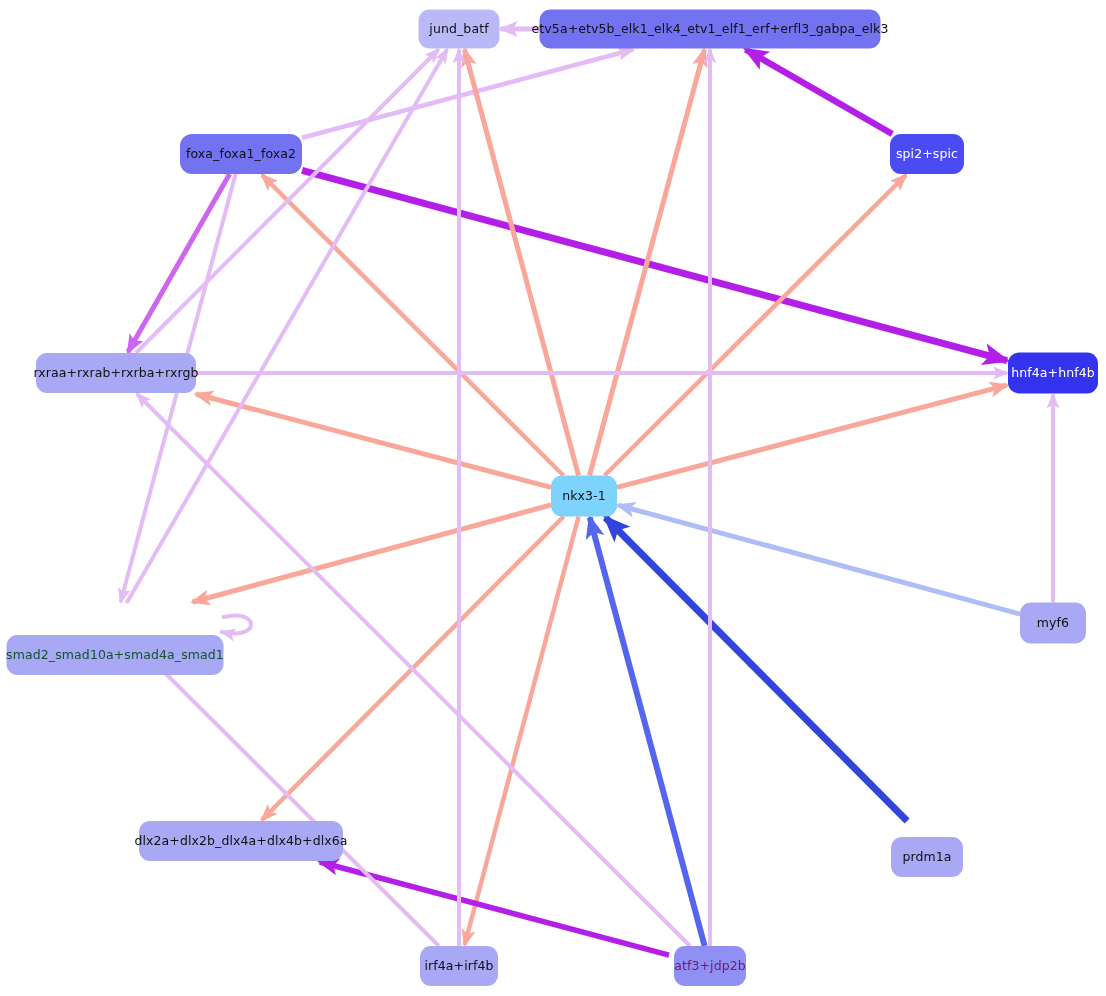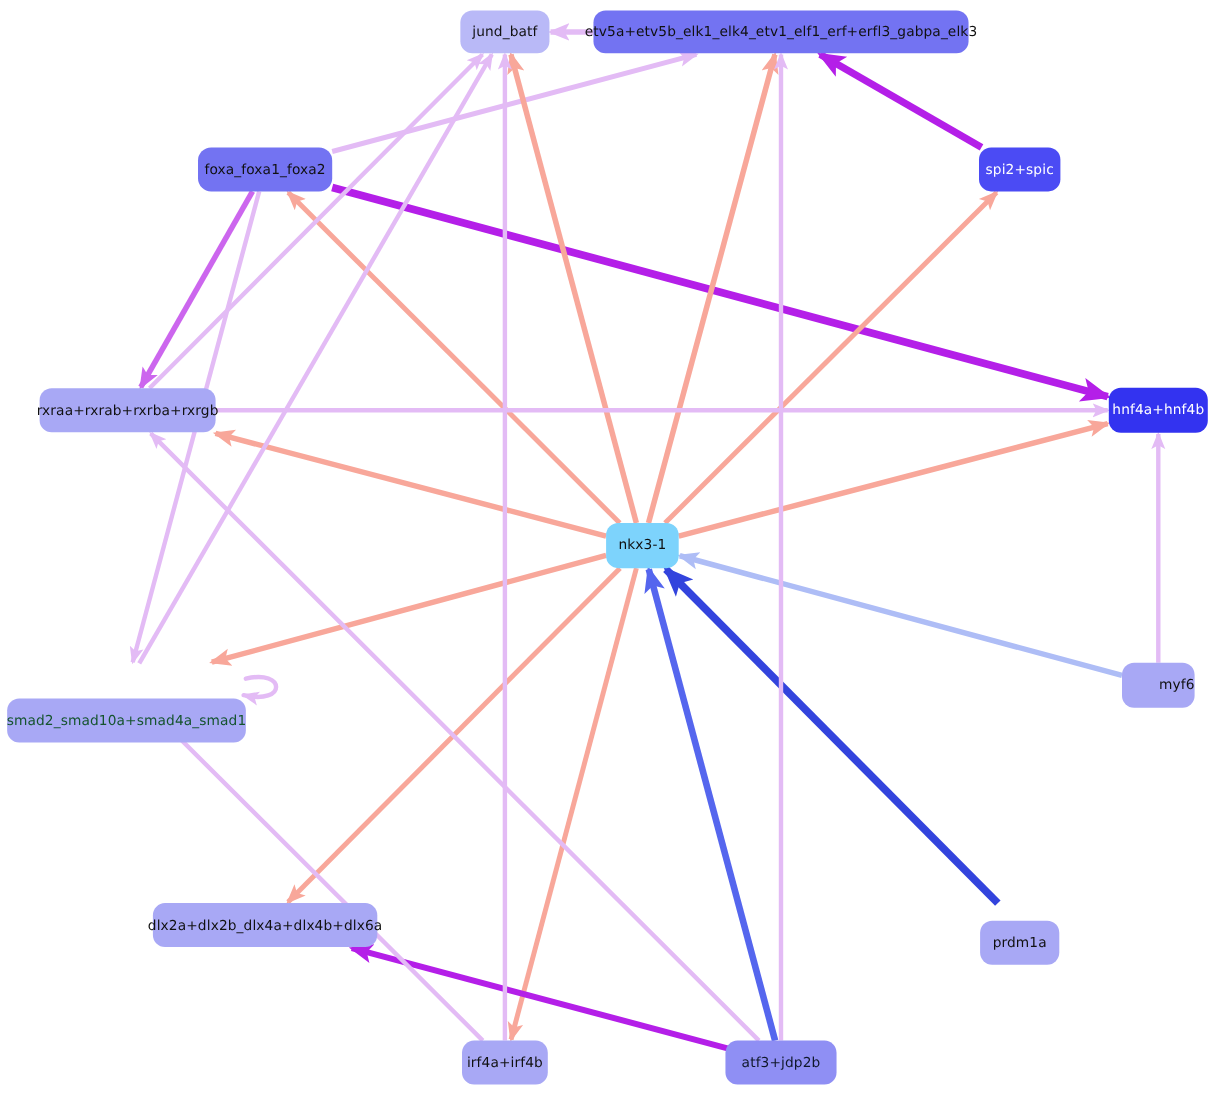--- a/index.html
+++ b/index.html
@@ -184,29 +184,29 @@
       </div>
       <div class="node" style="left: 1053px; top: 373px; width: 90px; height: 41px; background: rgb(51, 51, 240); color: rgb(255, 255, 255);">
         <span class="node-label">hnf4a+hnf4b</span>
       </div>
       <div class="node" style="left: 584px; top: 496px; width: 66px; height: 41px; background: #7dd3fc; color: rgb(16, 16, 16);">
         <span class="node-label">nkx3-1</span>
       </div>
       <div class="node" style="left: 115px; top: 655px; width: 217px; height: 40px; background: rgb(168, 168, 245); color: #14532d;">
         <span class="node-label">smad2_smad10a+smad4a_smad1</span>
       </div>
-      <div class="node" style="left: 1053px; top: 623px; width: 66px; height: 41px; background: rgb(168, 168, 245); color: rgb(16, 16, 16); justify-content: flex-end;">
+      <div class="node" style="left: 1053px; top: 623px; width: 66px; height: 41px; background: rgb(168, 168, 245); color: rgb(16, 16, 16);">
         <span class="node-label">myf6</span>
       </div>
       <div class="node" style="left: 241px; top: 841px; width: 204px; height: 40px; background: rgb(168, 168, 245); color: rgb(16, 16, 16);">
         <span class="node-label">dlx2a+dlx2b_dlx4a+dlx4b+dlx6a</span>
       </div>
       <div class="node" style="left: 927px; top: 841px; width: 72px; height: 40px; background: rgb(168, 168, 245); color: rgb(16, 16, 16); margin-top: 16px;">
         <span class="node-label">prdm1a</span>
       </div>
       <div class="node" style="left: 459px; top: 966px; width: 78px; height: 40px; background: rgb(168, 168, 245); color: rgb(16, 16, 16);">
         <span class="node-label">irf4a+irf4b</span>
       </div>
-      <div class="node" style="left: 710px; top: 966px; width: 101px; height: 40px; background: rgb(143, 143, 244); color: #0f172a;">
+      <div class="node" style="left: 710px; top: 966px; width: 72px; height: 40px; background: rgb(143, 143, 244); color: #701a75;">
         <span class="node-label">atf3+jdp2b</span>
       </div>
     </div>
 </div>
 
 </body></html>

